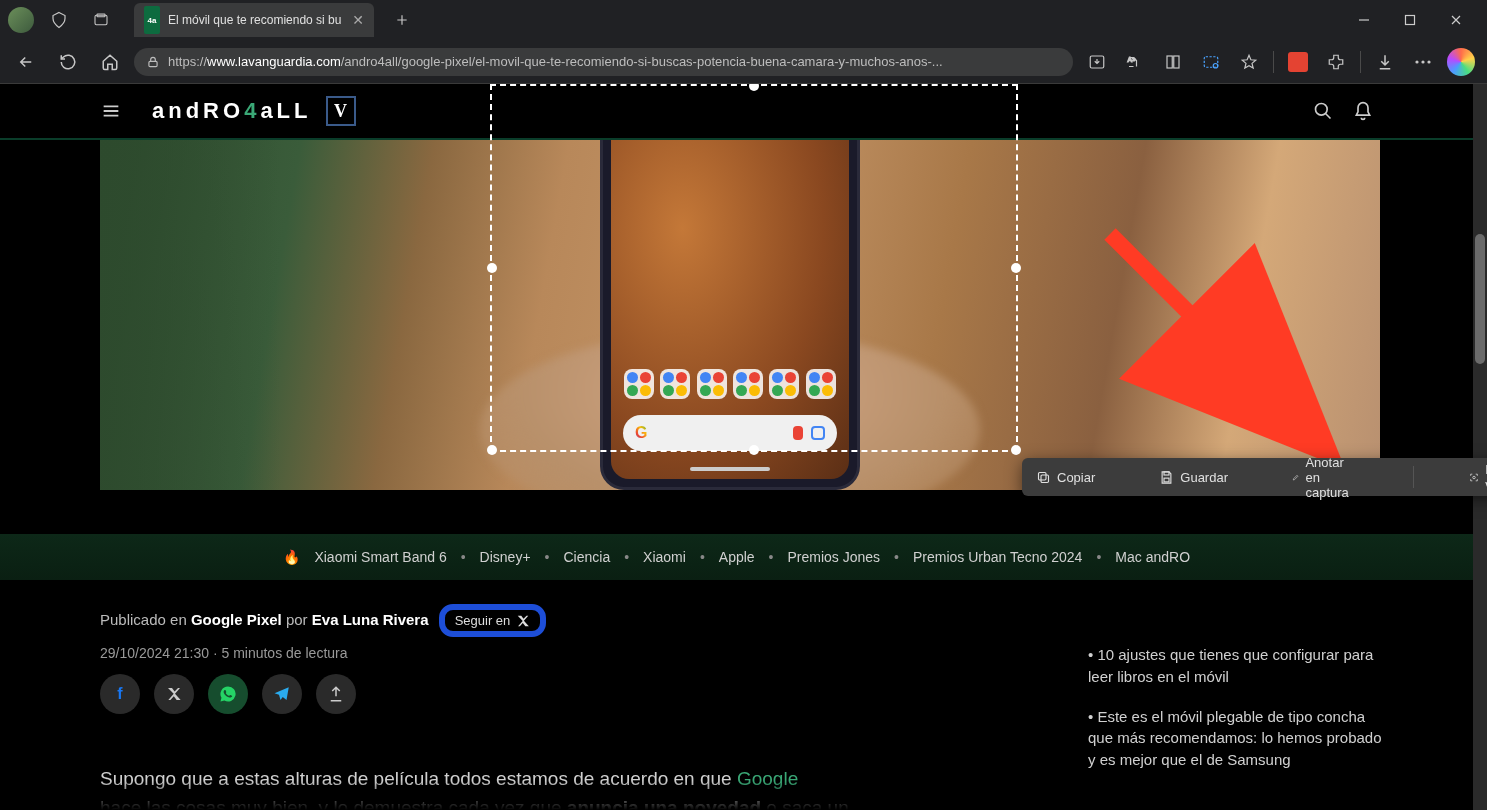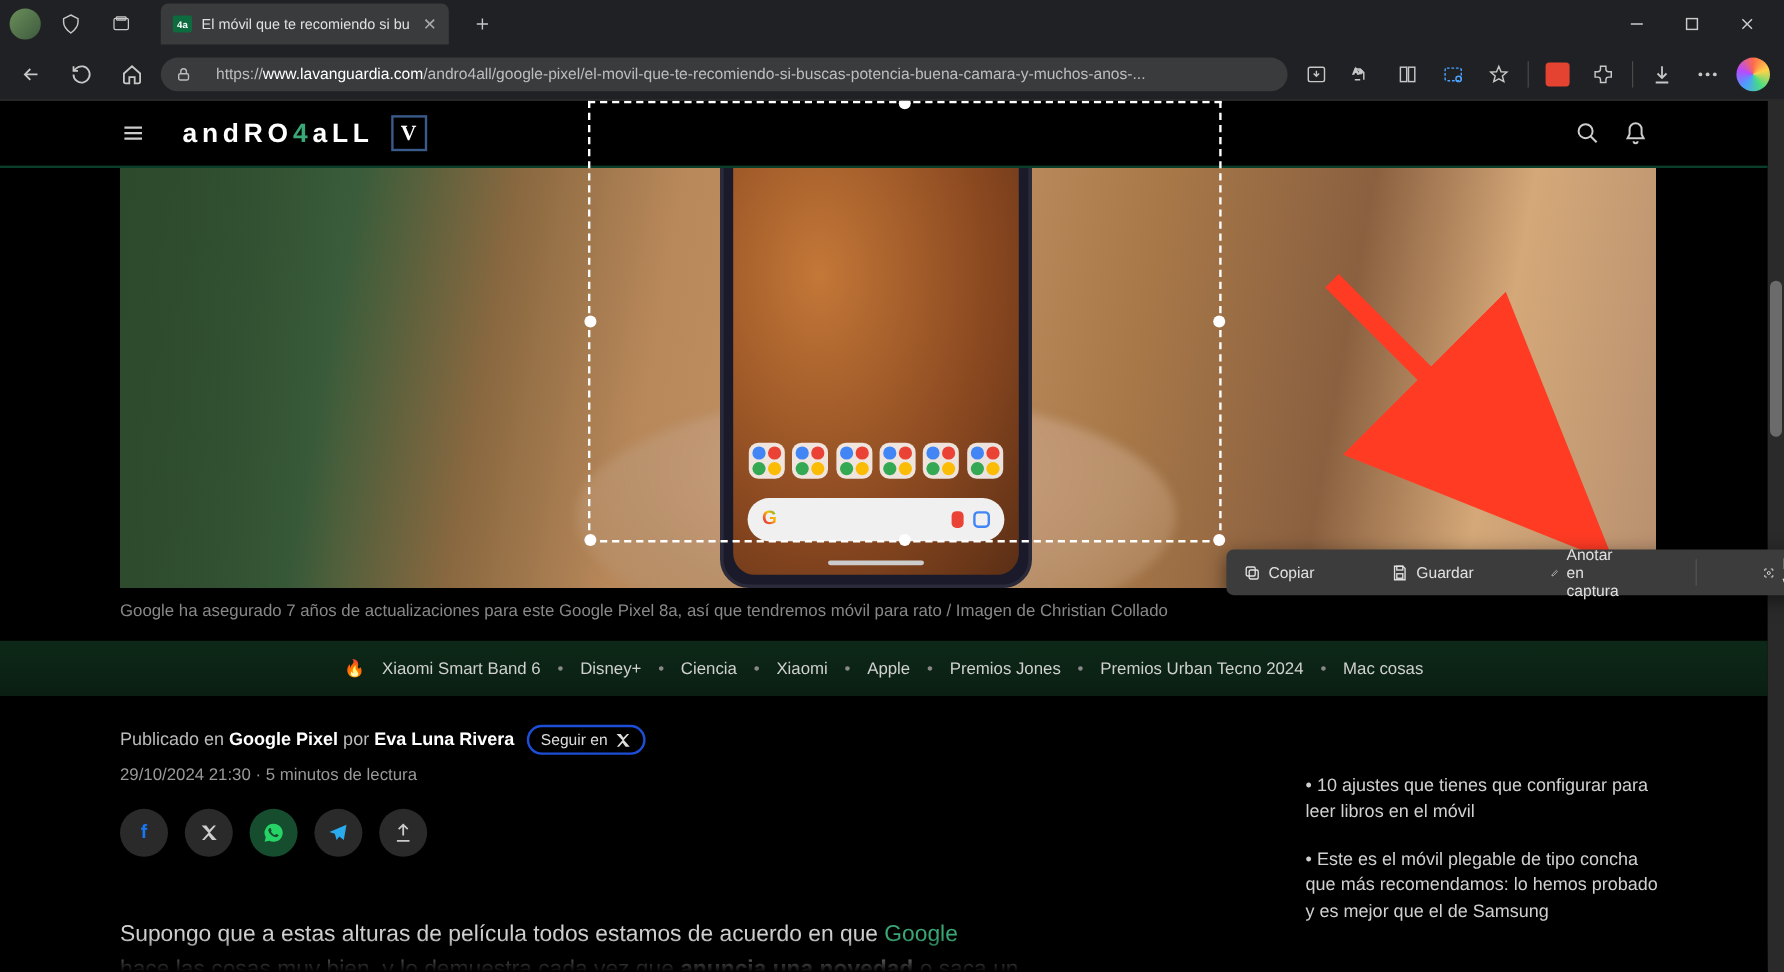--- a/index.html
+++ b/index.html
@@ -4,31 +4,31 @@
 <style>
 * { margin: 0; padding: 0; box-sizing: border-box; }
 body { font-family: "Segoe UI", Arial, sans-serif; background: #202124; color: #e8eaed; width: 1487px; height: 810px; overflow: hidden; position: relative; }
 
 
 .titlebar { height: 40px; background: #202124; display: flex; align-items: center; padding: 0 8px; }
 .titlebar-left { display: flex; align-items: center; gap: 8px; }
 .avatar { width: 26px; height: 26px; border-radius: 50%; background: linear-gradient(135deg,#6b8f5a,#3d5a3d); }
 .tb-icon { width: 34px; height: 34px; display: flex; align-items: center; justify-content: center; color: #c7c7c7; border-radius: 4px; }
 .tab { display: flex; align-items: center; background: #3a3b3c; height: 34px; border-radius: 6px 6px 0 0; padding: 0 10px; min-width: 240px; margin-left: 8px; gap: 8px; }
-.tab-favicon { width: 16px; height: 14px; background: #0d6b3f; color: #fff; font-size: 8px; font-weight: bold; display: flex; align-items: center; justify-content: center; border-radius: 2px; }
+.tab-favicon { width: 16px; height: 28px; background: #0d6b3f; color: #fff; font-size: 8px; font-weight: bold; display: flex; align-items: center; justify-content: center; border-radius: 2px; }
 .tab-title { font-size: 12px; color: #e0e0e0; flex: 1; white-space: nowrap; overflow: hidden; text-overflow: ellipsis; }
 .tab-close { color: #aaa; font-size: 14px; }
 .newtab { width: 28px; height: 28px; display: flex; align-items: center; justify-content: center; color: #c7c7c7; margin-left: 6px; }
 .titlebar-right { margin-left: auto; display: flex; }
 .win-btn { width: 46px; height: 32px; display: flex; align-items: center; justify-content: center; color: #ccc; }
 
 
 .toolbar { height: 44px; background: #202124; display: flex; align-items: center; padding: 0 8px; gap: 6px; border-bottom: 1px solid #3a3a3a; }
 .tool-btn { width: 36px; height: 36px; display: flex; align-items: center; justify-content: center; color: #c7c7c7; border-radius: 4px; }
-.addr { flex: 1; display: flex; align-items: center; background: #3a3b3c; height: 28px; border-radius: 16px; padding: 0 12px; gap: 20px; color: #bdbdbd; font-size: 13px; }
+.addr { flex: 1; display: flex; align-items: center; background: #3a3b3c; height: 28px; border-radius: 16px; padding: 0 12px; gap: 8px; color: #bdbdbd; font-size: 13px; }
 .addr-lock { color: #bdbdbd; }
 .addr-text { flex: 1; white-space: nowrap; overflow: hidden; }
 .addr-text .host { color: #fff; }
 .toolbar-right { display: flex; align-items: center; gap: 2px; }
 .ext-red { width: 20px; height: 20px; background: #e44332; border-radius: 3px; }
 .copilot { width: 28px; height: 28px; border-radius: 50%; background: conic-gradient(#ff6b4a,#ffd24a,#4ade80,#4a9eff,#b84aff,#ff6b4a); }
 .divider-v { width: 1px; height: 22px; background: #4a4a4a; margin: 0 4px; }
 
 
 .content { position: relative; height: calc(810px - 84px); background: #000000; overflow: hidden; }
@@ -80,21 +80,21 @@
 .caption { position: absolute; top: 416px; left: 100px; color: #888; font-size: 14px; }
 
 
 .trending { position: absolute; top: 450px; left: 0; right: 14px; height: 46px; background: linear-gradient(#0d2818,#0a1f12); display: flex; align-items: center; justify-content: center; gap: 14px; font-size: 14px; color: #d0d0d0; }
 .trending .dot { color: #888; }
 .fire { color: #ff7b3a; }
 
 
 .meta { position: absolute; top: 520px; left: 100px; color: #bbb; font-size: 15px; }
 .meta .cat, .meta .author { color: #fff; font-weight: bold; }
-.follow-pill { display: inline-flex; align-items: center; gap: 6px; border: 2px solid #1d4ed8; border-radius: 14px; padding: 3px 10px; font-size: 13px; color: #ddd; margin-left: 6px; }
+.follow-pill { display: inline-flex; align-items: center; gap: 6px; border: 6px solid #1d4ed8; border-radius: 14px; padding: 3px 10px; font-size: 13px; color: #ddd; margin-left: 6px; }
 .meta-line2 { margin-top: 8px; color: #999; font-size: 14px; }
 
 
 .share-row { position: absolute; top: 590px; left: 100px; display: flex; gap: 14px; }
 .share-btn { width: 40px; height: 40px; border-radius: 50%; background: #2a2a2a; display: flex; align-items: center; justify-content: center; color: #ccc; font-weight: bold; }
 .share-btn.fb { color: #1877f2; }
 .share-btn.wa { background: #164d2e; color: #25d366; }
 .share-btn.tg { color: #2aabee; }
 
 
@@ -360,39 +360,38 @@
     <div class="cap-sep"></div>
     <div class="cap-btn">
       <svg width="15" height="15" viewBox="0 0 24 24" fill="none" stroke="currentColor" stroke-width="1.8">
           <path d="M4 8V4h4M16 4h4v4M20 16v4h-4M8 20H4v-4"></path>
           <circle cx="12" cy="12" r="3"></circle>
         </svg>
       <span>Búsqueda visual</span>
     </div>
   </div>
 
-  <div class="caption">Google ha asegurado 7 años de actualizaciones para este Google Pixel 8a, así que tendremos móvil para rato / Imagen de Christian Collado</div>
 
   <div class="trending">
     <span class="fire">🔥</span>
     <span>Xiaomi Smart Band 6</span>
       <span class="dot">•</span>
     <span>Disney+</span>
       <span class="dot">•</span>
     <span>Ciencia</span>
       <span class="dot">•</span>
     <span>Xiaomi</span>
       <span class="dot">•</span>
     <span>Apple</span>
       <span class="dot">•</span>
     <span>Premios Jones</span>
       <span class="dot">•</span>
     <span>Premios Urban Tecno 2024</span>
       <span class="dot">•</span>
-    <span>Mac cosas</span>
+    <span>Mac andRO</span>
   </div>
 
   <div class="meta">
     <span>Publicado en </span><span class="cat">Google Pixel</span><span> por </span><span class="author">Eva Luna Rivera</span>
     <span class="follow-pill">
         <span>Seguir en</span> 
         <svg width="14" height="14" viewBox="0 0 24 24" fill="currentColor">
           <path d="M18 3h3l-7.5 8.6L22 21h-6l-4.3-5.7L6.6 21H3.5l8-9.2L3 3h6l3.9 5.2z"></path>
         </svg>
       </span>

